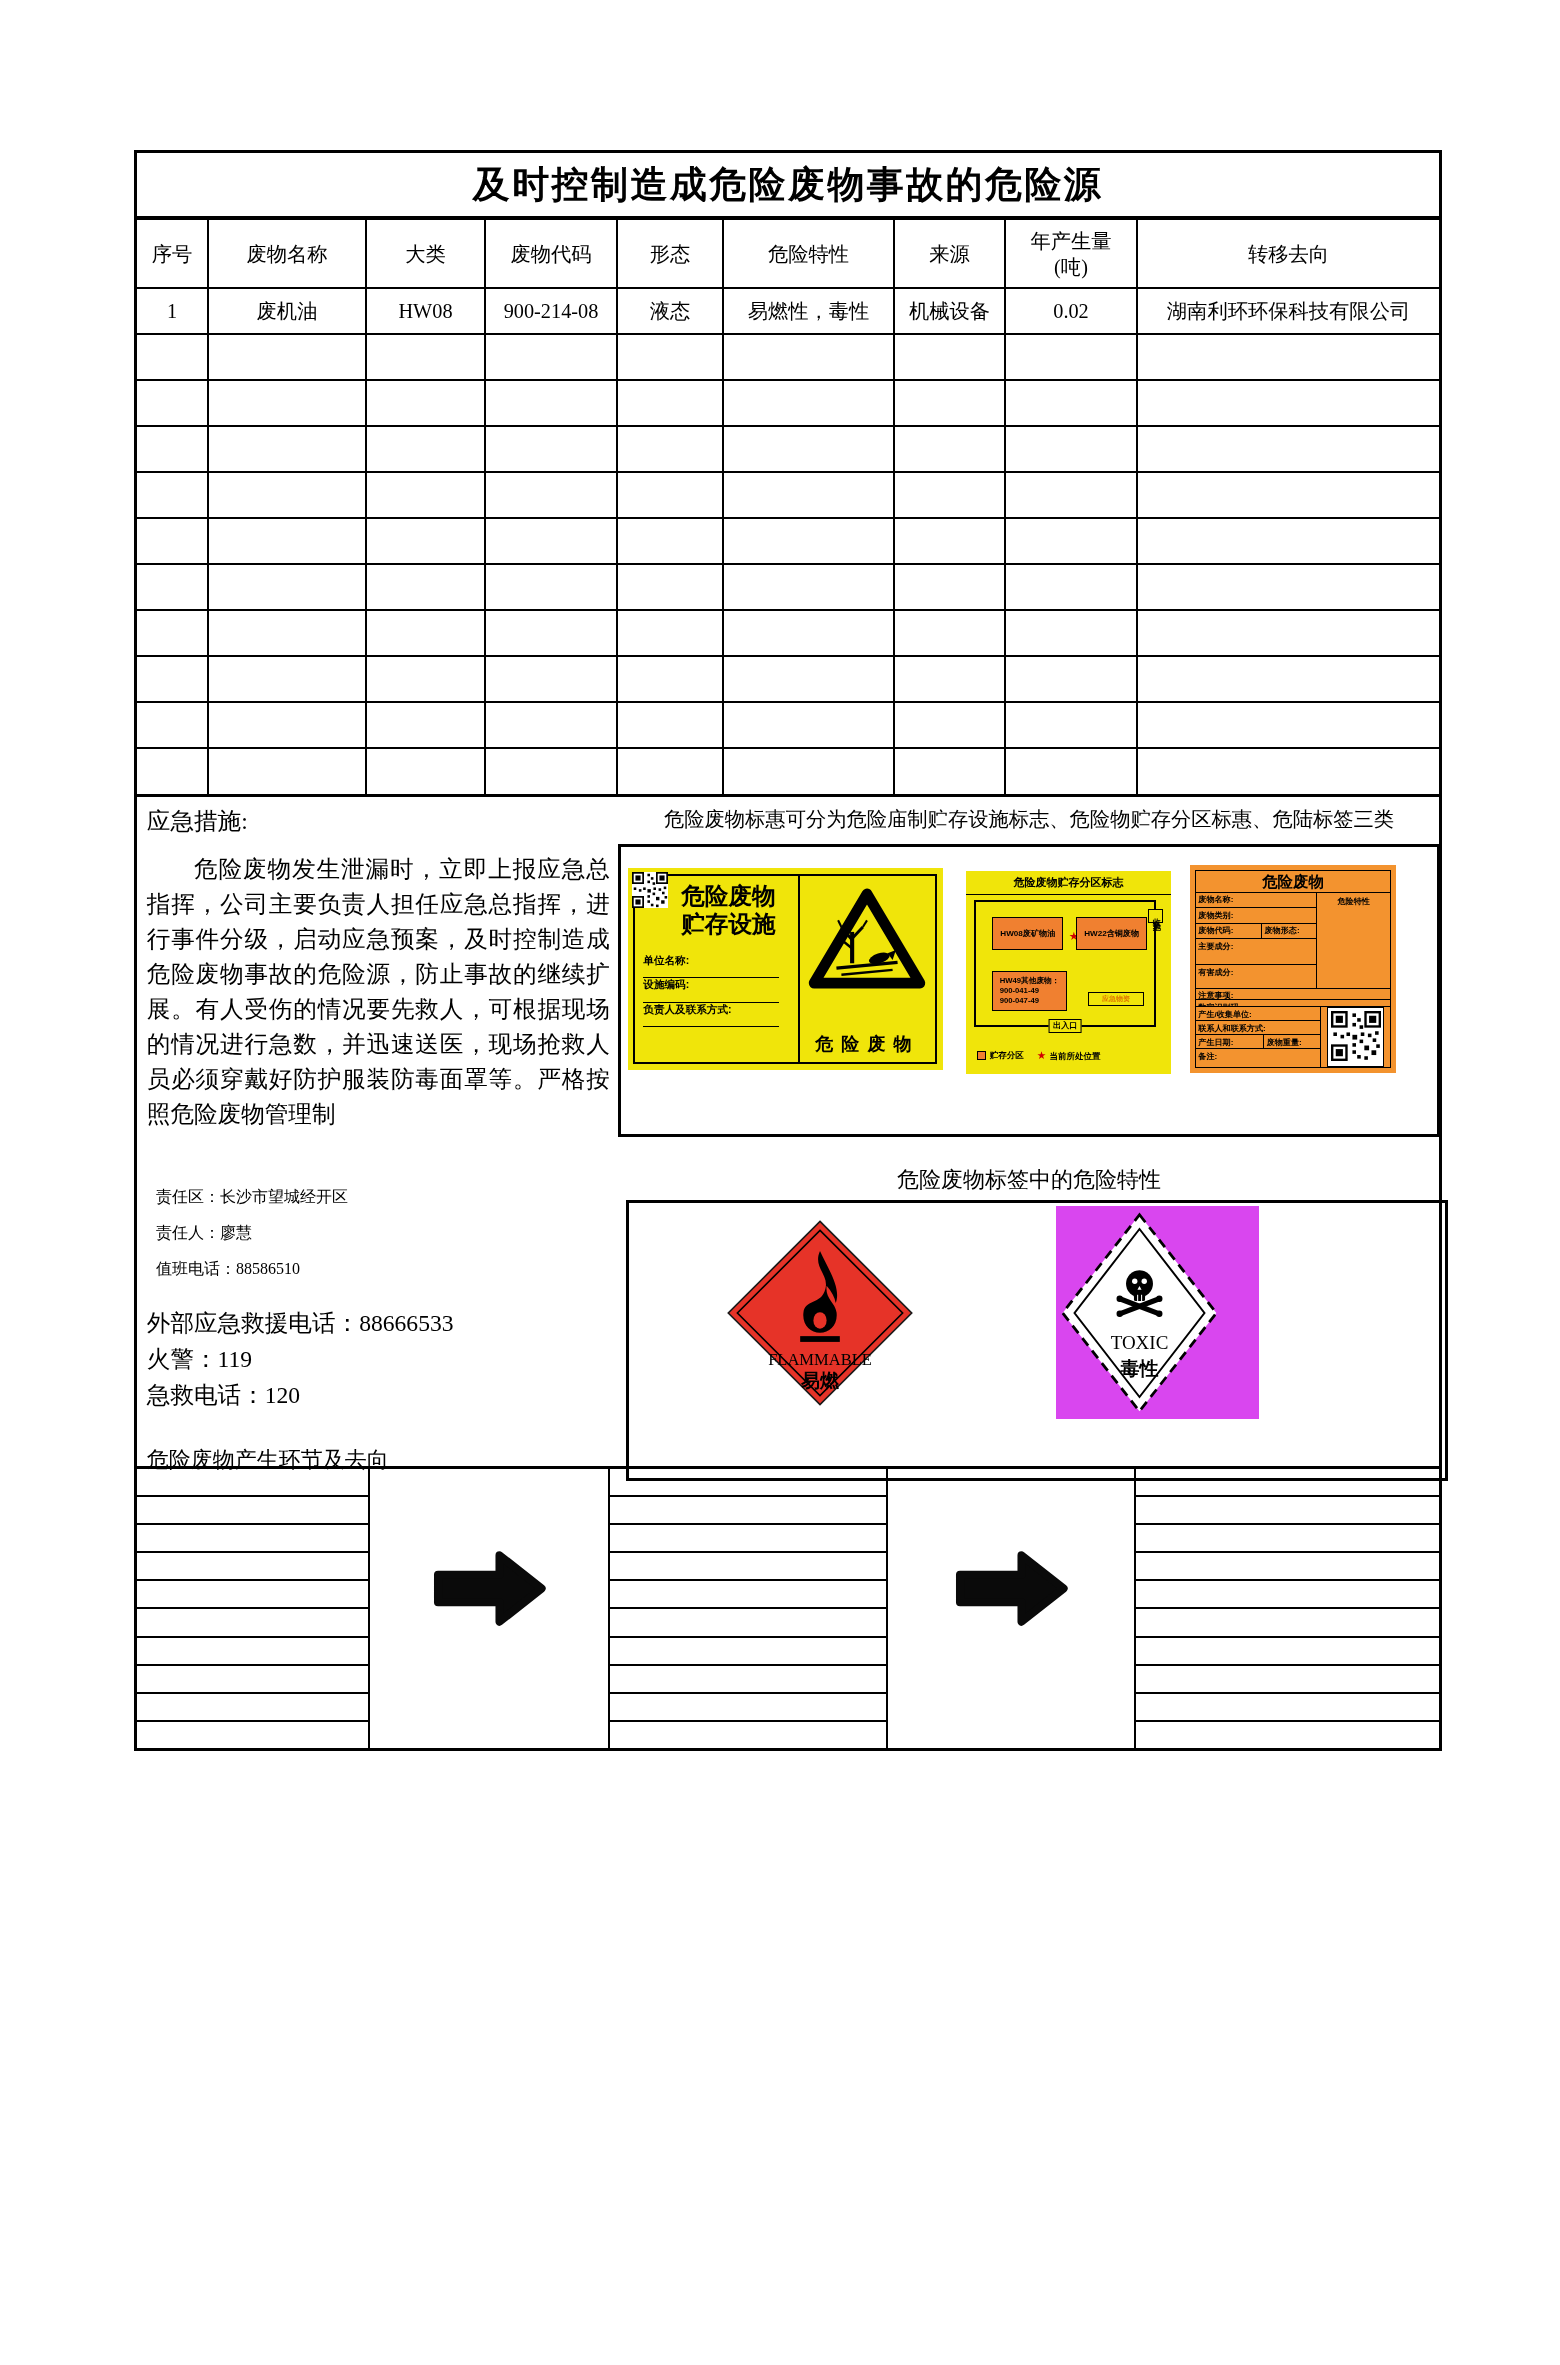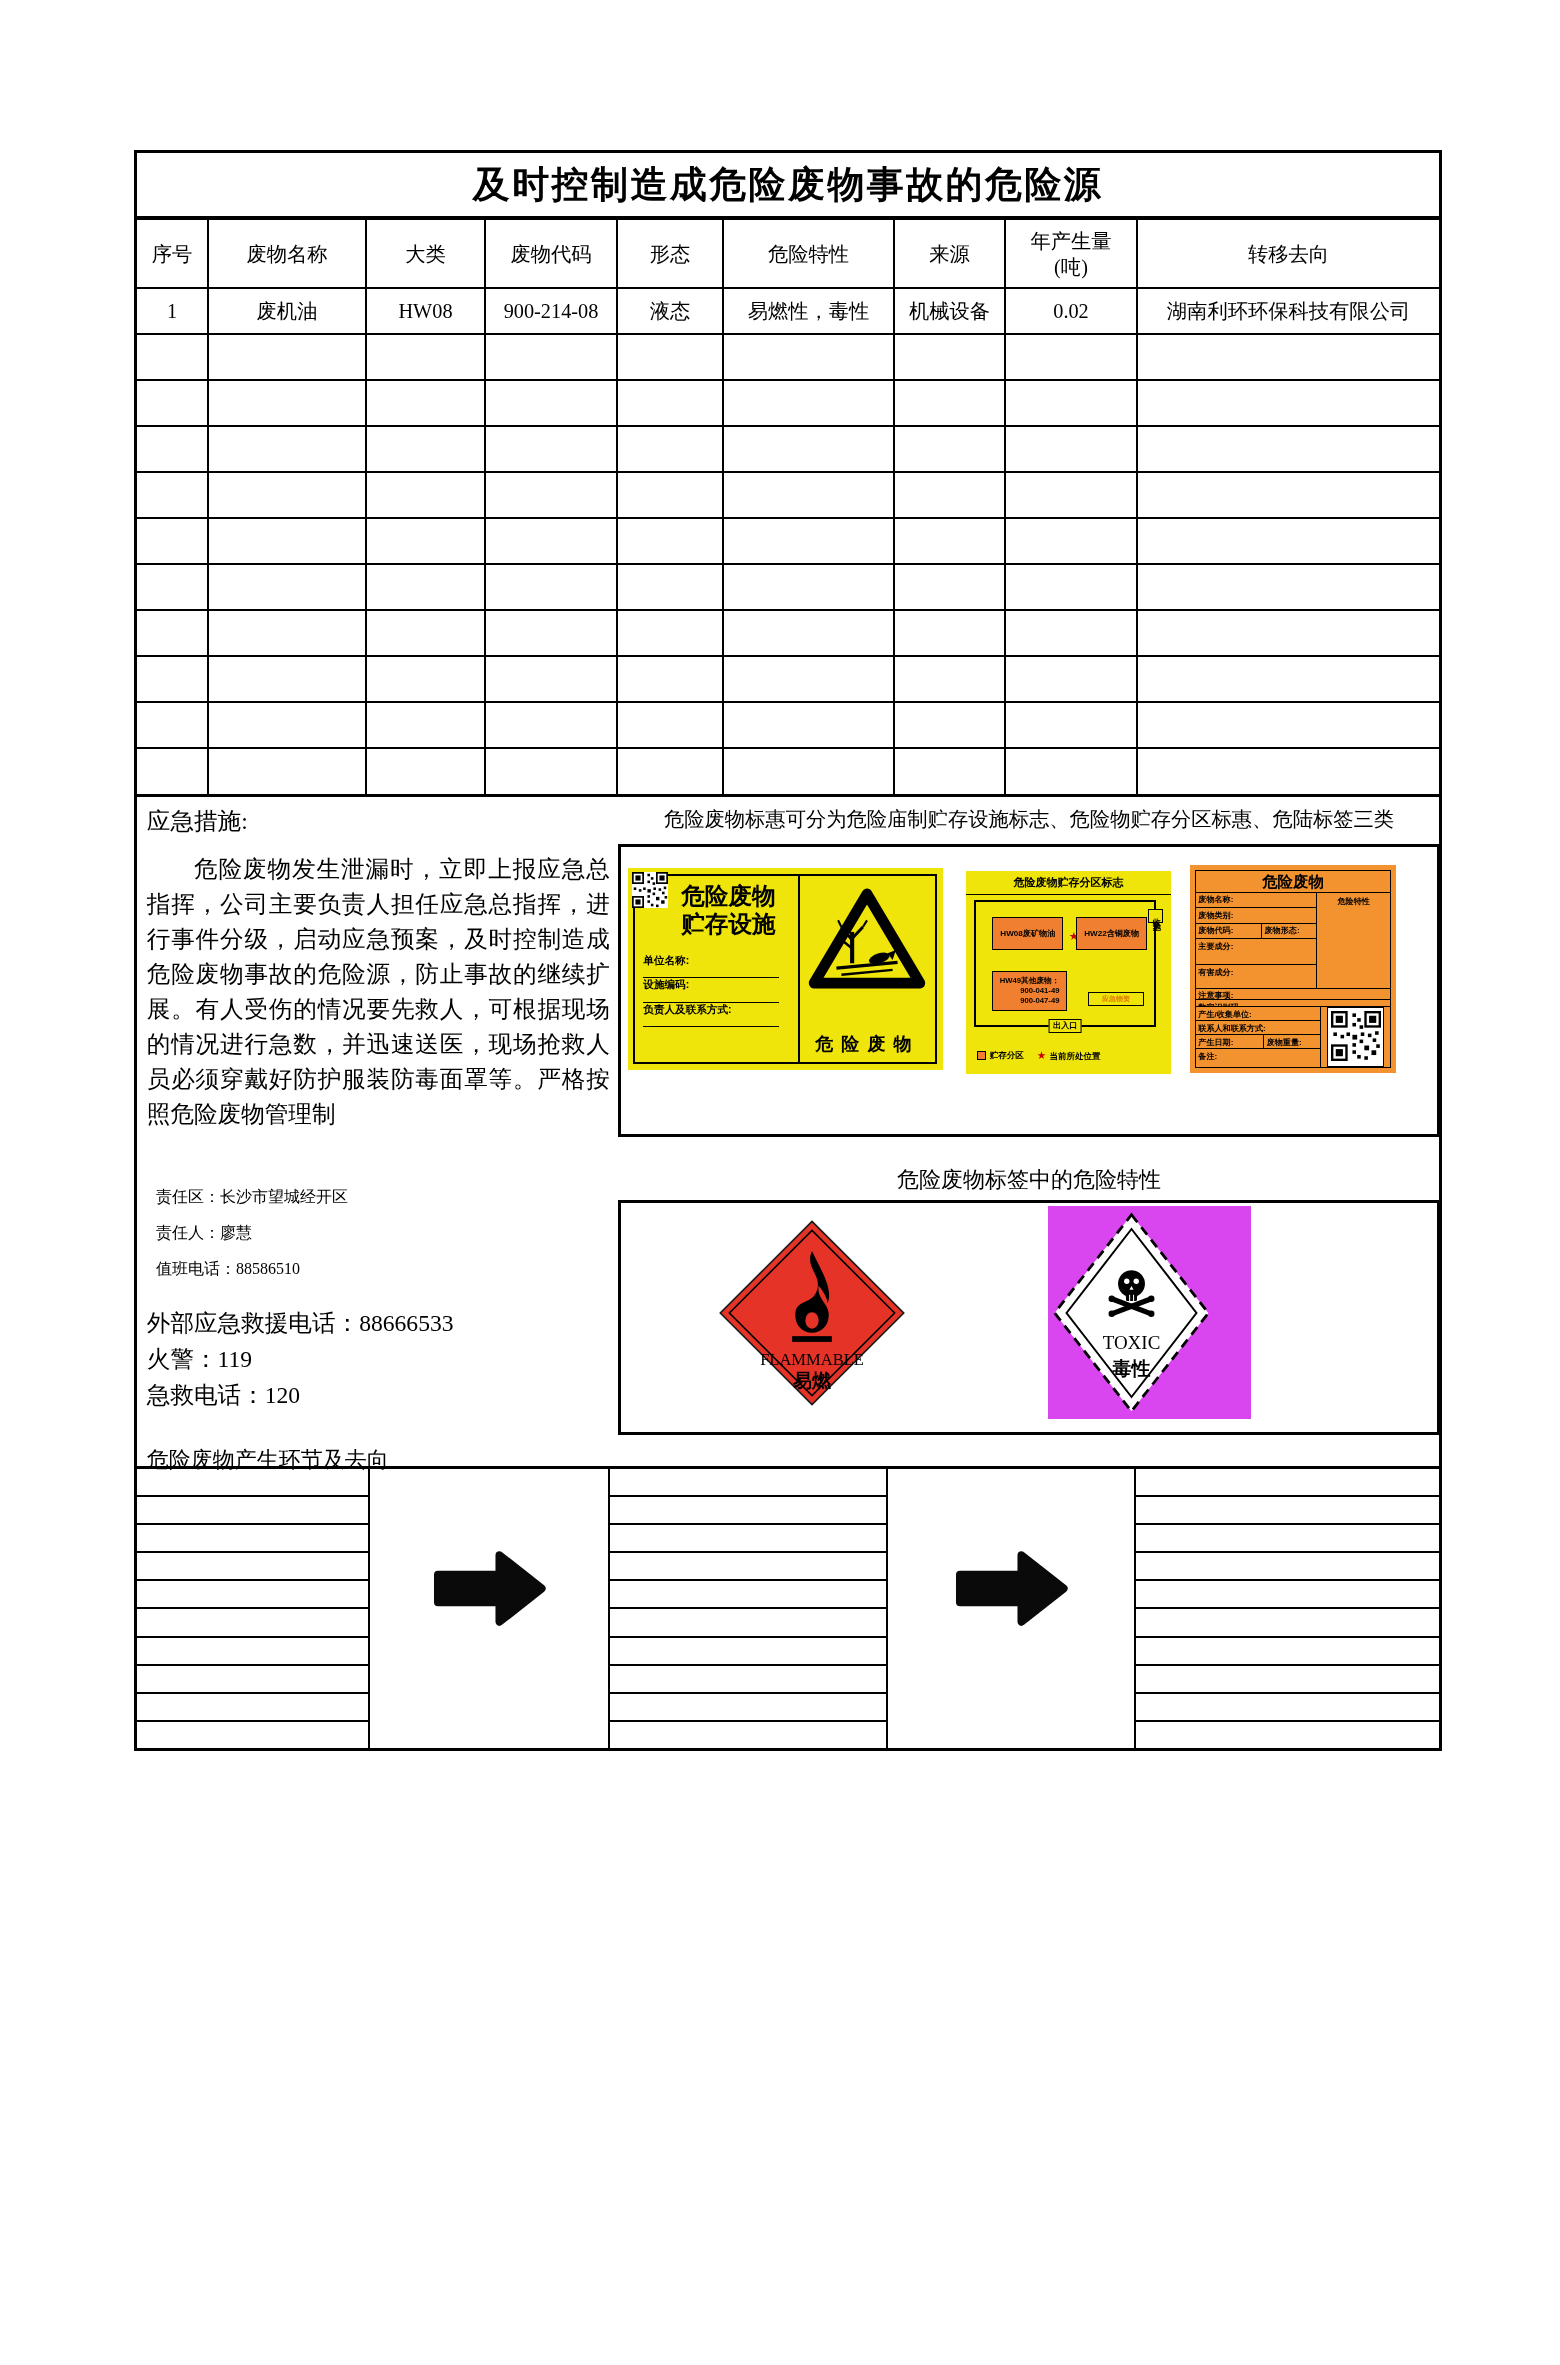--- a/index.html
+++ b/index.html
@@ -41,21 +41,21 @@
   .em-label   { position:absolute; left:9.8px;  top:8.1px;  font-size:23.6px; }
   .em-para    { position:absolute; left:9.8px;  top:55px;  width:463px; font-size:23.6px;
                 line-height:35px; text-align:justify; text-indent:2em; }
   .resp-block { position:absolute; left:19px;  top:382px; font-size:16px; line-height:36px; }
   .phone-block{ position:absolute; left:9.8px;  top:508px; font-size:23.6px; line-height:36px; }
   .flow-heading{ position:absolute; left:9.8px; top:648px; font-size:22px; }
   .right-col  { position:absolute; left:481px; top:0; width:822px; height:674px; }
   .labels-heading { position:absolute; left:0; top:8.1px; width:100%; text-align:center; font-size:20.3px; }
   .box-a { position:absolute; left:0; top:47px;  width:822px; height:293px; border:3.3px solid #000; }
   .hazard-heading { position:absolute; left:0; top:368px; width:100%; text-align:center; font-size:22px; }
-  .box-b { position:absolute; left:0; top:403px; width:822px; height:235px; border:3.3px solid #000; }
+  .box-b { position:absolute; left:8px; top:403px; width:822px; height:281px; border:3.3px solid #000; }
   .label-storage {
     position:absolute; left:6.5px; top:21px; width:315px; height:202px;
     background:var(--label_yellow); padding:5.7px;
   }
   .label-storage .inner { border:2.4px solid #000; width:100%; height:100%; display:flex; }
   .ls-left { width:55%; border-right:2.4px solid #000; position:relative; }
   .ls-qr { position:absolute; left:-3.3px; top:-4.1px; }
   .ls-title { margin:6.5px 0 0 46px; font-size:23.6px; font-weight:bold; line-height:28px;
               font-family:"Liberation Sans","DejaVu Sans",sans-serif; }
   .ls-fields { position:absolute; left:8.1px; right:9.8px; top:78px; }
@@ -67,21 +67,21 @@
                 font-family:"Liberation Sans","DejaVu Sans",sans-serif; white-space:nowrap; }
   
   .label-zone {
     position:absolute; left:345px; top:24.4px; width:205px; height:203px;
     background:var(--label_yellow); font-family:"Liberation Sans","DejaVu Sans",sans-serif;
   }
   .lz-title { text-align:center; font-size:11px; font-weight:bold; padding-top:4.1px; }
   .lz-rule  { border-bottom:1.6px solid #000; margin-top:3.3px; }
   .lz-map   { position:absolute; left:8.1px; right:14.6px; top:29px; bottom:47px; border:2.4px solid #000; }
   .lz-area  { position:absolute; background:var(--zone_orange); border:1.6px solid #000;
-              display:flex; align-items:center; justify-content:center; text-align:right;
+              display:flex; align-items:center; justify-content:center; text-align:left;
               font-size:8.1px; font-weight:bold; line-height:9.8px; }
   .lz-a1 { left:9%;  top:12%; width:40%; height:27%; }
   .lz-a2 { right:4%; top:12%; width:40%; height:27%; }
   .lz-a3 { left:9%;  top:56%; width:42%; height:32%; font-size:7.7px; }
   .lz-star { position:absolute; left:52%; top:22%; color:#d00000; font-size:11.4px; }
   .lz-em { position:absolute; right:6%; bottom:16%; width:31%; height:11%;
            border:1.2px solid #000; color:#e07800; font-size:7px; font-weight:bold;
            display:flex; align-items:center; justify-content:center; background:var(--label_yellow); }
   .lz-entr { position:absolute; bottom:-7.3px; left:50%; transform:translateX(-50%);
              background:var(--label_yellow); border:1.6px solid #000; font-size:8.1px;

